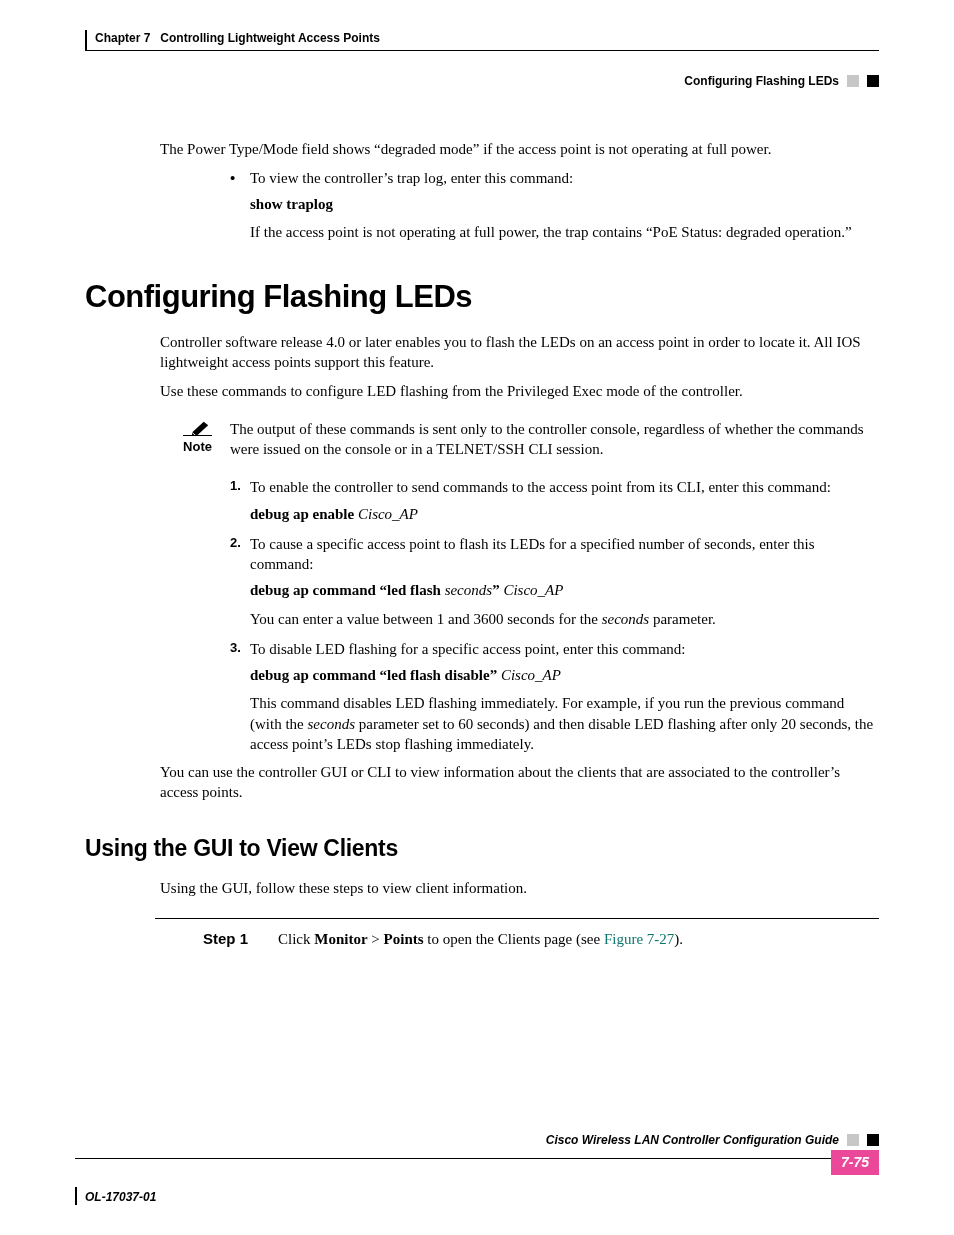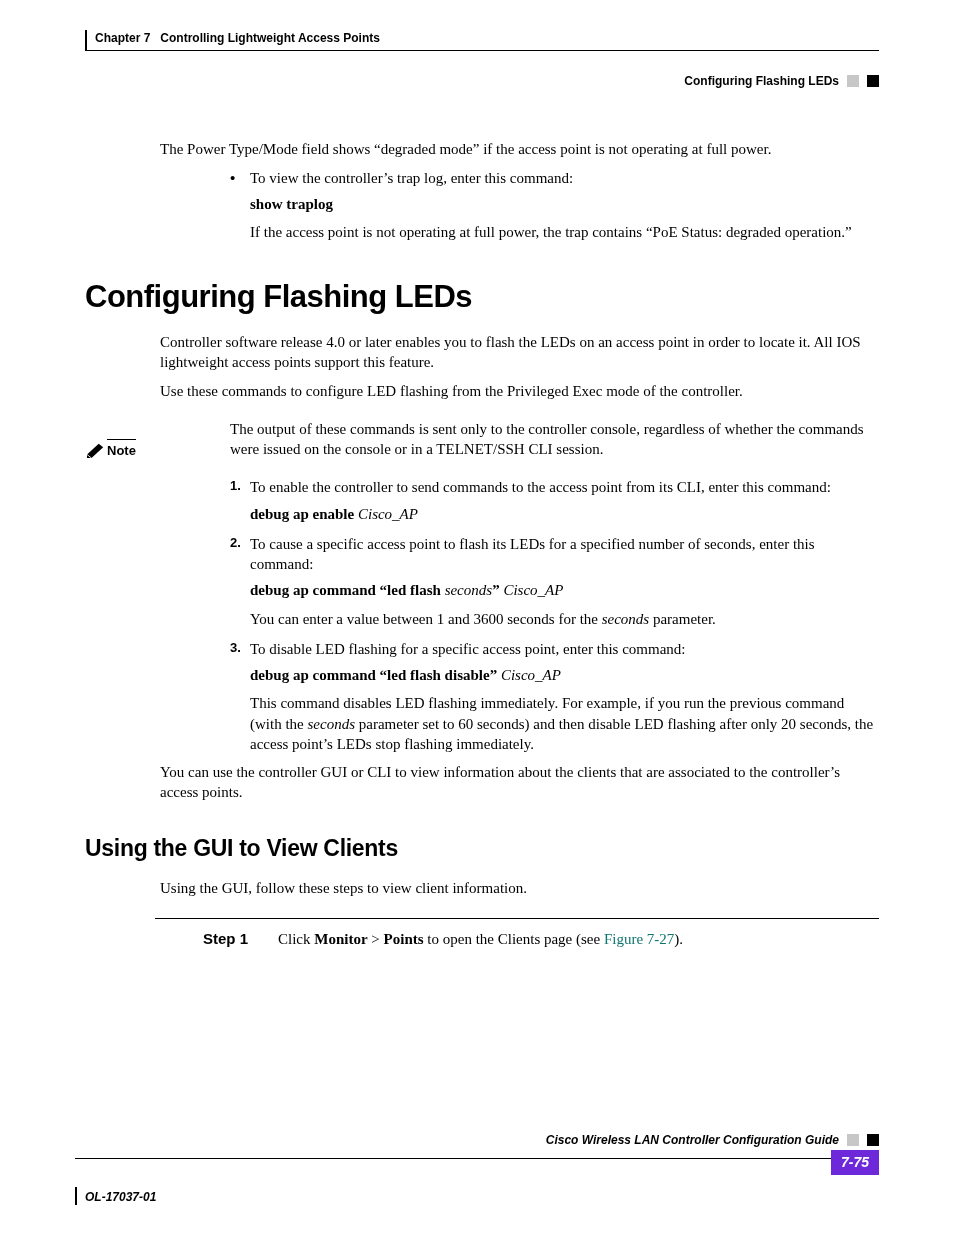--- a/index.html
+++ b/index.html
@@ -71,21 +71,21 @@
     margin: 30px 0 14px 0;
   }
   .note-block {
     display:flex;
     margin-top:18px;
     margin-bottom:18px;
   }
   .note-left {
     width:145px;
     display:flex;
-    flex-direction:row;
+    flex-direction:column;
     align-items:flex-end;
     padding-right:18px;
     box-sizing:border-box;
     text-align:right;
   }
   .note-word {
     font-family: Arial, Helvetica, sans-serif;
     font-weight:bold;
     font-size:13px;
     border-top:1.5px solid #000;
@@ -127,21 +127,21 @@
   .foot-title {
     font-family: Arial, Helvetica, sans-serif;
     font-weight:bold;
     font-size:12px;
   }
   .foot-rule {
     display:flex; align-items:stretch; margin-top:2px;
   }
   .foot-rule .line { flex:1; border-top:1.5px solid #000; margin-top:8px;}
   .page-box {
-    background:#6d28d9; color:#fff;
+    background:#ec4899; color:#fff;
     font-family: Arial, Helvetica, sans-serif;
     font-weight:bold; font-size:14px;
     padding:3px 10px;
   }
   .foot-bottom {
     display:flex; justify-content:space-between; align-items:flex-start;
     font-family: Arial, Helvetica, sans-serif;
     font-weight:bold; font-size:12px;
     margin-top:12px;
   }

